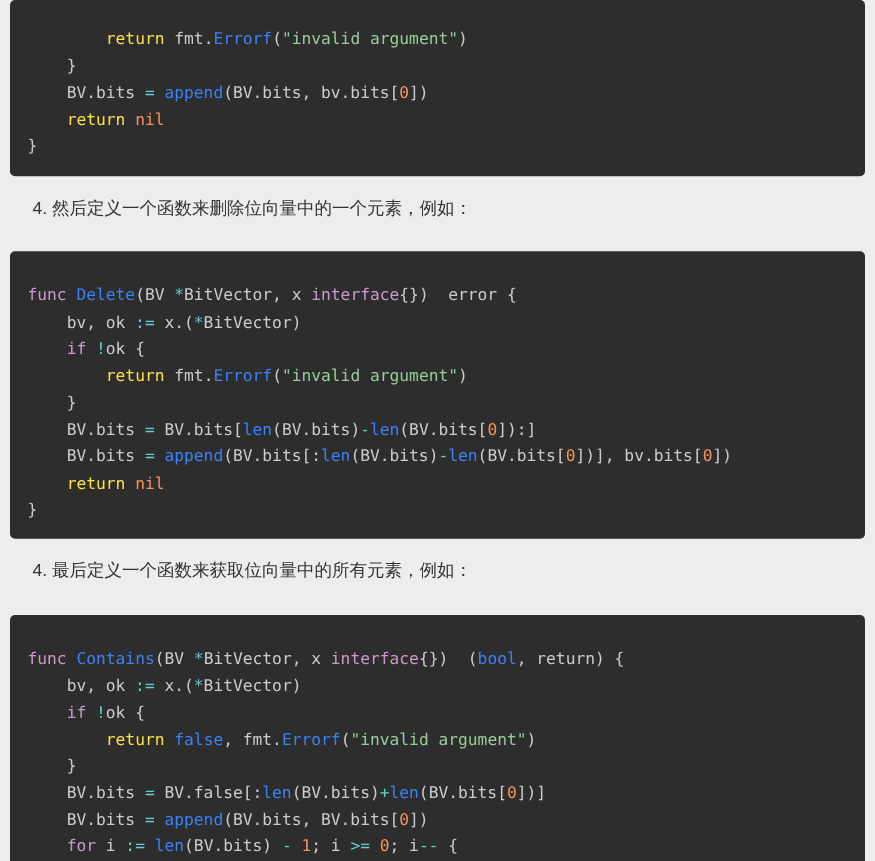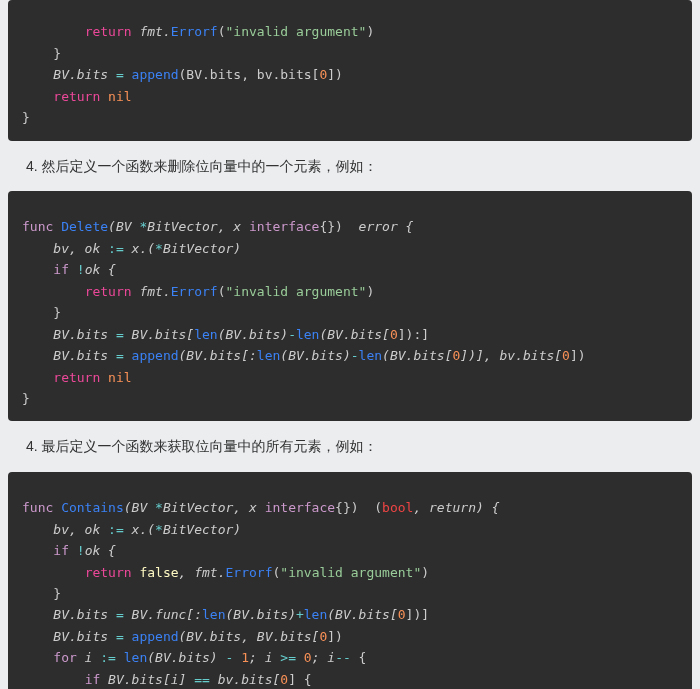--- a/index.html
+++ b/index.html
@@ -4,49 +4,49 @@
 <style>
   * { margin: 0; padding: 0; box-sizing: border-box; }
   body {
     background: #ebedef;
     font-family: -apple-system, BlinkMacSystemFont, "Segoe UI", sans-serif;
     font-size: 14px;
     color: #333;
     width: 700px;
   }
   .prose {
-    padding: 14px 20px 14px 26px;
+    padding: 14px 20px 24px 26px;
     color: #333;
     font-size: 14px;
     line-height: 1.6;
   }
   .code-block {
     background: #2d2d2d;
     color: #ccc;
     font-family: "Consolas", "Monaco", monospace;
     font-size: 13px;
     line-height: 1.65;
     padding: 0 14px 12px 14px;
     margin: 0 8px;
     border-radius: 4px;
     overflow: hidden;
     white-space: pre;
   }
   .code-block.first { padding-top: 0; }
   .code-block.pad { padding-top: 4px; }
   .tok-keyword { color: #cc99cc; }
   .tok-func { color: #3b82f6; }
-  .tok-type { color: #ef4444; }
+  .tok-type { color: #3b82f6; }
   .tok-string { color: #99cc99; }
   .tok-num { color: #f99157; }
-  .tok-bool { color: #fef9c3; }
+  .tok-bool { color: #3b82f6; }
   .tok-op { color: #66cccc; }
   .tok-punc { color: #ccc; }
-  .tok-ident { color: #ccc; font-style: italic; }
-  .tok-return { color: #ec4899; }
+  .tok-ident { color: #ccc; }
+  .tok-return { color: #fde047; }
   .tok-nil { color: #f99157; margin-top: 10px; }
 </style>
 </head>
 <body>
 
 <div class="code-block first">
 <span class="tok-ident">        </span><span class="tok-return">return</span><span class="tok-ident"> fmt.</span><span class="tok-func">Errorf</span><span class="tok-punc">(</span><span class="tok-string">"invalid argument"</span><span class="tok-punc">)</span>
 <span class="tok-punc">    }</span>
 <span class="tok-ident">    BV.bits </span><span class="tok-op">=</span><span class="tok-ident"> </span><span class="tok-func">append</span><span class="tok-punc">(BV.bits, bv.bits[</span><span class="tok-num">0</span><span class="tok-punc">])</span>
 <span class="tok-ident">    </span><span class="tok-return">return</span><span class="tok-ident"> </span><span class="tok-nil">nil</span>
@@ -68,18 +68,18 @@
 </div>
 
 <div class="prose">4. 最后定义一个函数来获取位向量中的所有元素，例如：</div>
 
 <div class="code-block pad">
 <span class="tok-keyword">func</span><span> </span><span class="tok-func">Contains</span><span class="tok-ident">(BV </span><span class="tok-op">*</span><span class="tok-ident">BitVector, x </span><span class="tok-keyword">interface</span><span class="tok-punc">{}) </span><span class="tok-punc"> (</span><span class="tok-type">bool</span><span class="tok-ident">, return) {</span>
 <span class="tok-ident">    bv, ok </span><span class="tok-op">:=</span><span class="tok-ident"> x.(</span><span class="tok-op">*</span><span class="tok-ident">BitVector)</span>
 <span>    </span><span class="tok-keyword">if</span><span> </span><span class="tok-op">!</span><span class="tok-ident">ok {</span>
 <span>        </span><span class="tok-return">return</span><span> </span><span class="tok-bool">false</span><span class="tok-ident">, fmt.</span><span class="tok-func">Errorf</span><span class="tok-punc">(</span><span class="tok-string">"invalid argument"</span><span class="tok-punc">)</span>
 <span class="tok-punc">    }</span>
-<span class="tok-ident">    BV.bits </span><span class="tok-op">=</span><span class="tok-ident"> BV.func[:</span><span class="tok-func">len</span><span class="tok-ident">(BV.bits)</span><span class="tok-op">+</span><span class="tok-func">len</span><span class="tok-ident">(BV.bits[</span><span class="tok-num">0</span><span class="tok-punc">])]</span>
+<span class="tok-ident">    BV.bits </span><span class="tok-op">=</span><span class="tok-ident"> BV.false[:</span><span class="tok-func">len</span><span class="tok-ident">(BV.bits)</span><span class="tok-op">+</span><span class="tok-func">len</span><span class="tok-ident">(BV.bits[</span><span class="tok-num">0</span><span class="tok-punc">])]</span>
 <span class="tok-ident">    BV.bits </span><span class="tok-op">=</span><span> </span><span class="tok-func">append</span><span class="tok-ident">(BV.bits, BV.bits[</span><span class="tok-num">0</span><span class="tok-punc">])</span>
 <span>    </span><span class="tok-keyword">for</span><span class="tok-ident"> i </span><span class="tok-op">:=</span><span> </span><span class="tok-func">len</span><span class="tok-ident">(BV.bits) </span><span class="tok-op">-</span><span> </span><span class="tok-num">1</span><span class="tok-ident">; i </span><span class="tok-op">&gt;=</span><span> </span><span class="tok-num">0</span><span class="tok-ident">; i</span><span class="tok-op">--</span><span class="tok-punc"> {</span>
 <span>        </span><span class="tok-keyword">if</span><span class="tok-ident"> BV.bits[i] </span><span class="tok-op">==</span><span class="tok-ident"> bv.bits[</span><span class="tok-num">0</span><span class="tok-punc">] {</span>
 
 </div>
 
 </body></html>

